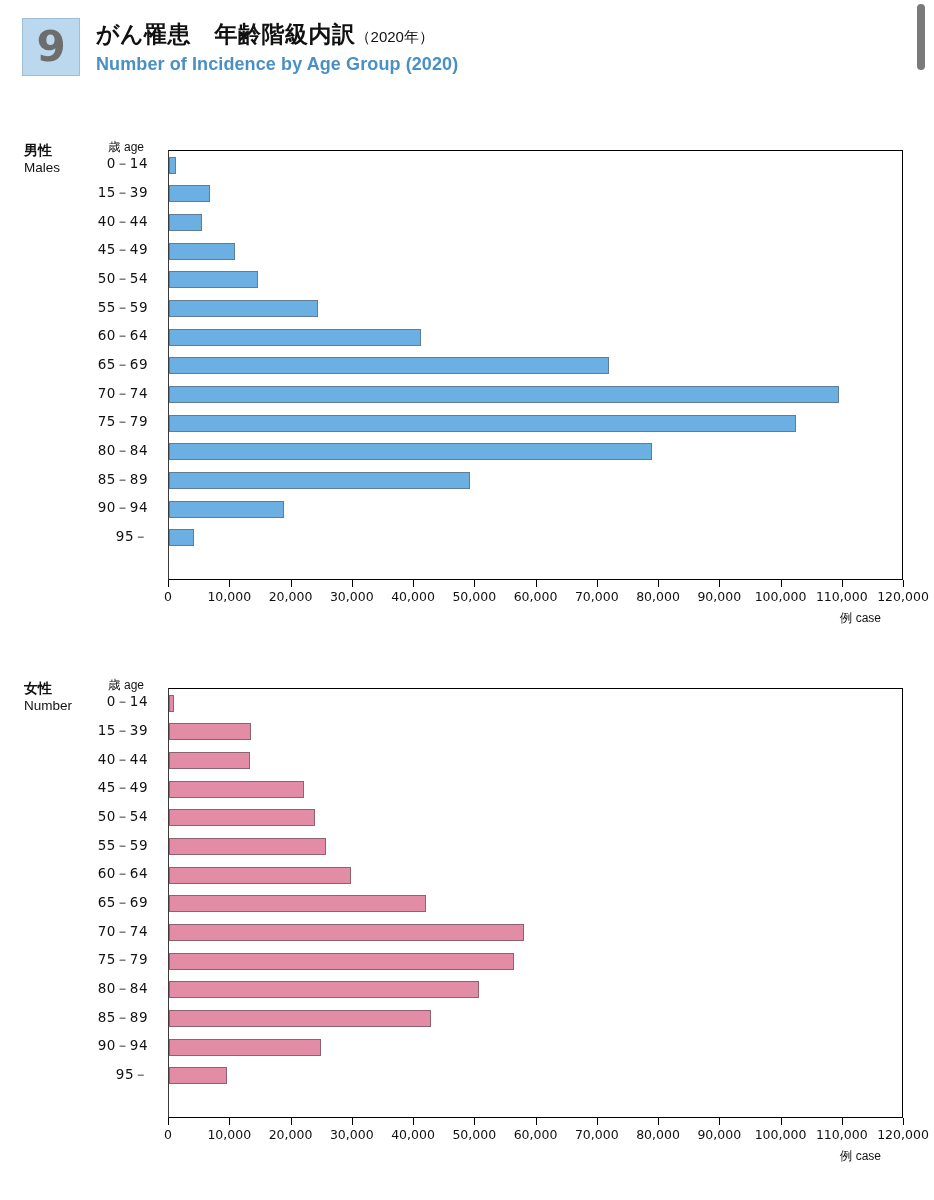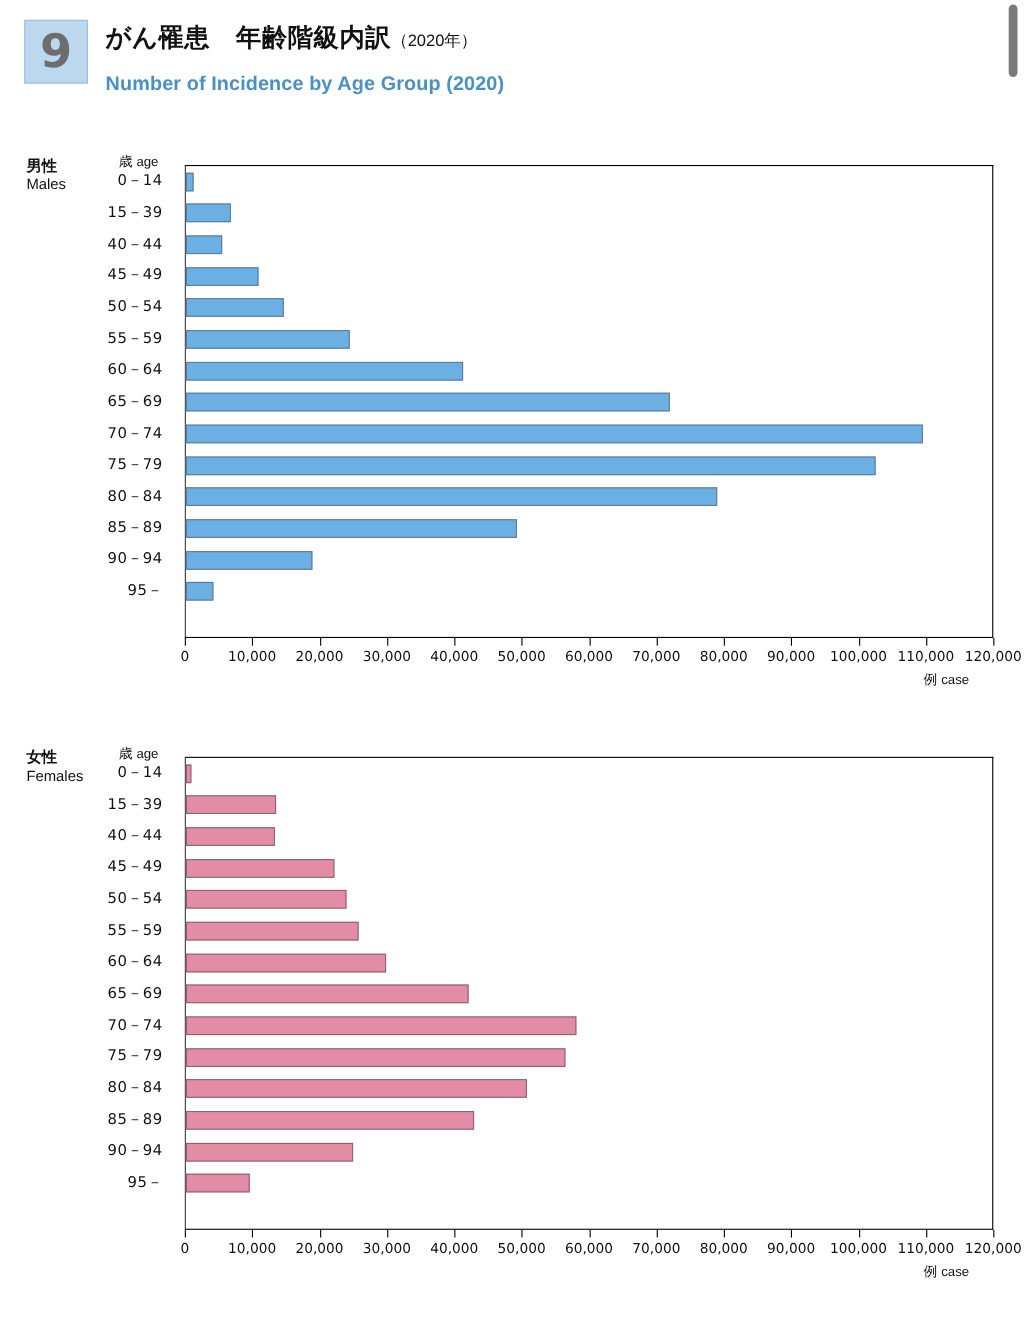--- a/index.html
+++ b/index.html
@@ -67,21 +67,21 @@
     letter-spacing: 0.5px;
     white-space: nowrap;
     line-height: 1.25;
   }
   .title-ja .year {
     font-size: 15px;
     font-weight: 500;
     letter-spacing: 0;
   }
   .title-en {
-    margin-top: 17px;
+    margin-top: 5px;
     font-size: 18px;
     font-weight: 700;
     color: #4a90c4;
     letter-spacing: 0.1px;
     white-space: nowrap;
   }
 
   
   .panel { position: absolute; left: 0; width: 934px; }
   #panel-males   { top: 130px; }
@@ -315,21 +315,21 @@
       <div class="tick" style="left: 673.75px;"></div>
       <div class="xlabel" style="left: 673.75px;">110,000</div>
       <div class="tick" style="left: 735px;"></div>
       <div class="xlabel" style="left: 735px;">120,000</div>
       <div class="axis-unit-x"><span class="ja">例</span> <span class="en">case</span></div>
     </div>
   </div>
 <div class="panel" id="panel-females">
     <div class="sex-label">
       <span class="sex-ja">女性</span>
-      <span class="sex-en">Females</span>
+      <span class="sex-en">Number</span>
     </div>
     <div class="axis-unit-y"><span class="ja">歳</span> <span class="en">age</span></div>
     <div class="ylabels">
       <div class="ylabel">0－14</div>
       <div class="ylabel">15－39</div>
       <div class="ylabel">40－44</div>
       <div class="ylabel">45－49</div>
       <div class="ylabel">50－54</div>
       <div class="ylabel">55－59</div>
       <div class="ylabel">60－64</div>

